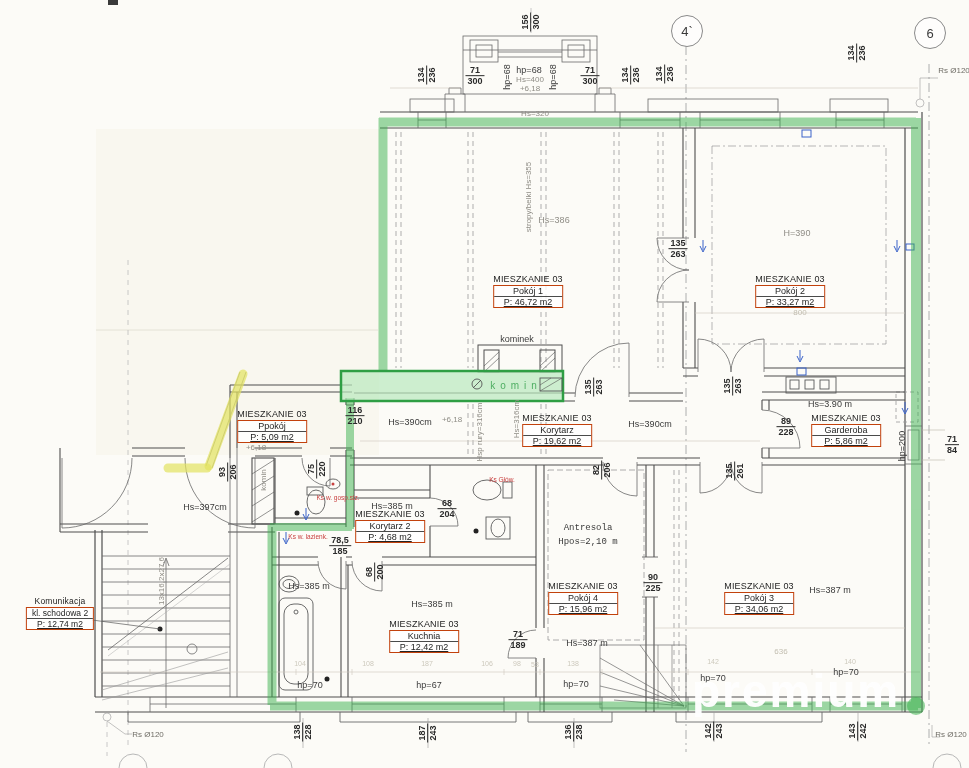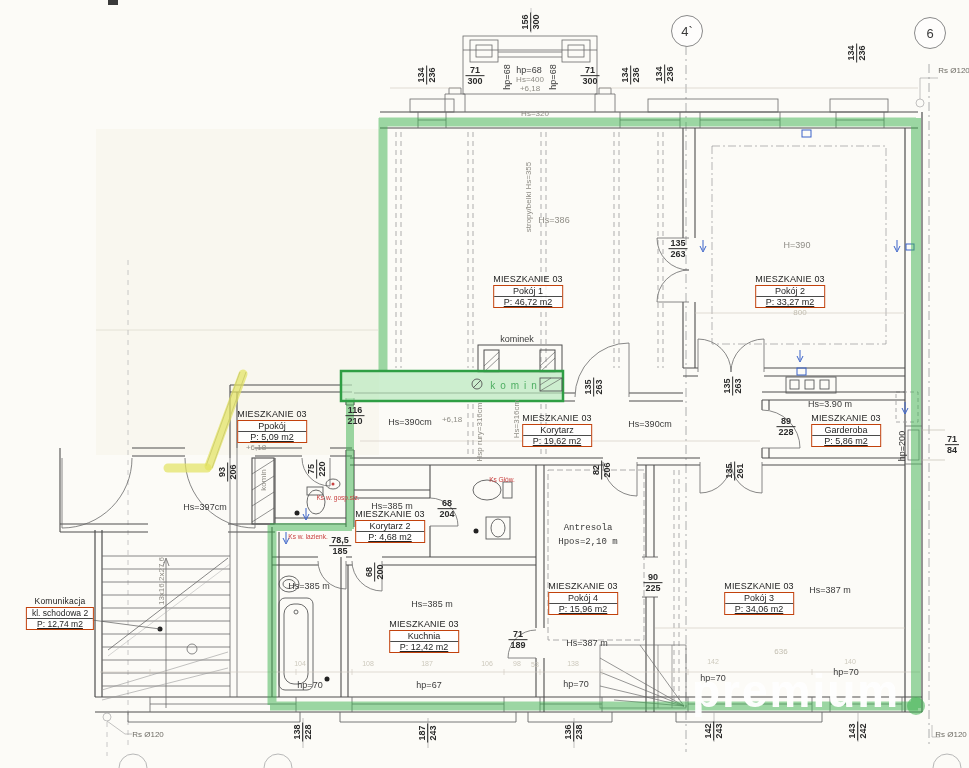--- a/index.html
+++ b/index.html
@@ -464,21 +464,21 @@
       </div>
 
   <div class="t rt" style="left:507px;top:77px">hp=68</div>
   <div class="t" style="left:529px;top:70px">hp=68</div>
   <div class="t rt" style="left:553px;top:77px">hp=68</div>
   <div class="t gy" style="left:530px;top:80px">Hs=400</div>
   <div class="t gy" style="left:530px;top:89px">+6,18</div>
   <div class="t gy" style="left:535px;top:114px">Hs=320</div>
   <div class="t gy" style="left:554px;top:220px;font-size:9px">Hs=386</div>
   <div class="t rt gy" style="left:529px;top:197px">stropy/belki Hs=355</div>
-  <div class="t gy" style="left:797px;top:245px;font-size:9px">H=390</div>
+  <div class="t gy" style="left:797px;top:233px;font-size:9px">H=390</div>
   <div class="t" style="left:517px;top:339px">kominek</div>
   <div class="t" style="left:410px;top:422px">Hs=390cm</div>
   <div class="t gy" style="left:452px;top:420px">+6,18</div>
   <div class="t rt gy" style="left:480px;top:432px">Hsp rury=316cm</div>
   <div class="t rt gy" style="left:517px;top:419px">Hs=316cm</div>
   <div class="t" style="left:650px;top:424px">Hs=390cm</div>
   <div class="t" style="left:830px;top:404px">Hs=3.90 m</div>
   <div class="t rt" style="left:902px;top:446px">hp=200</div>
   <div class="t gy" style="left:256px;top:448px">+6,18</div>
   <div class="t" style="left:205px;top:507px">Hs=397cm</div>

